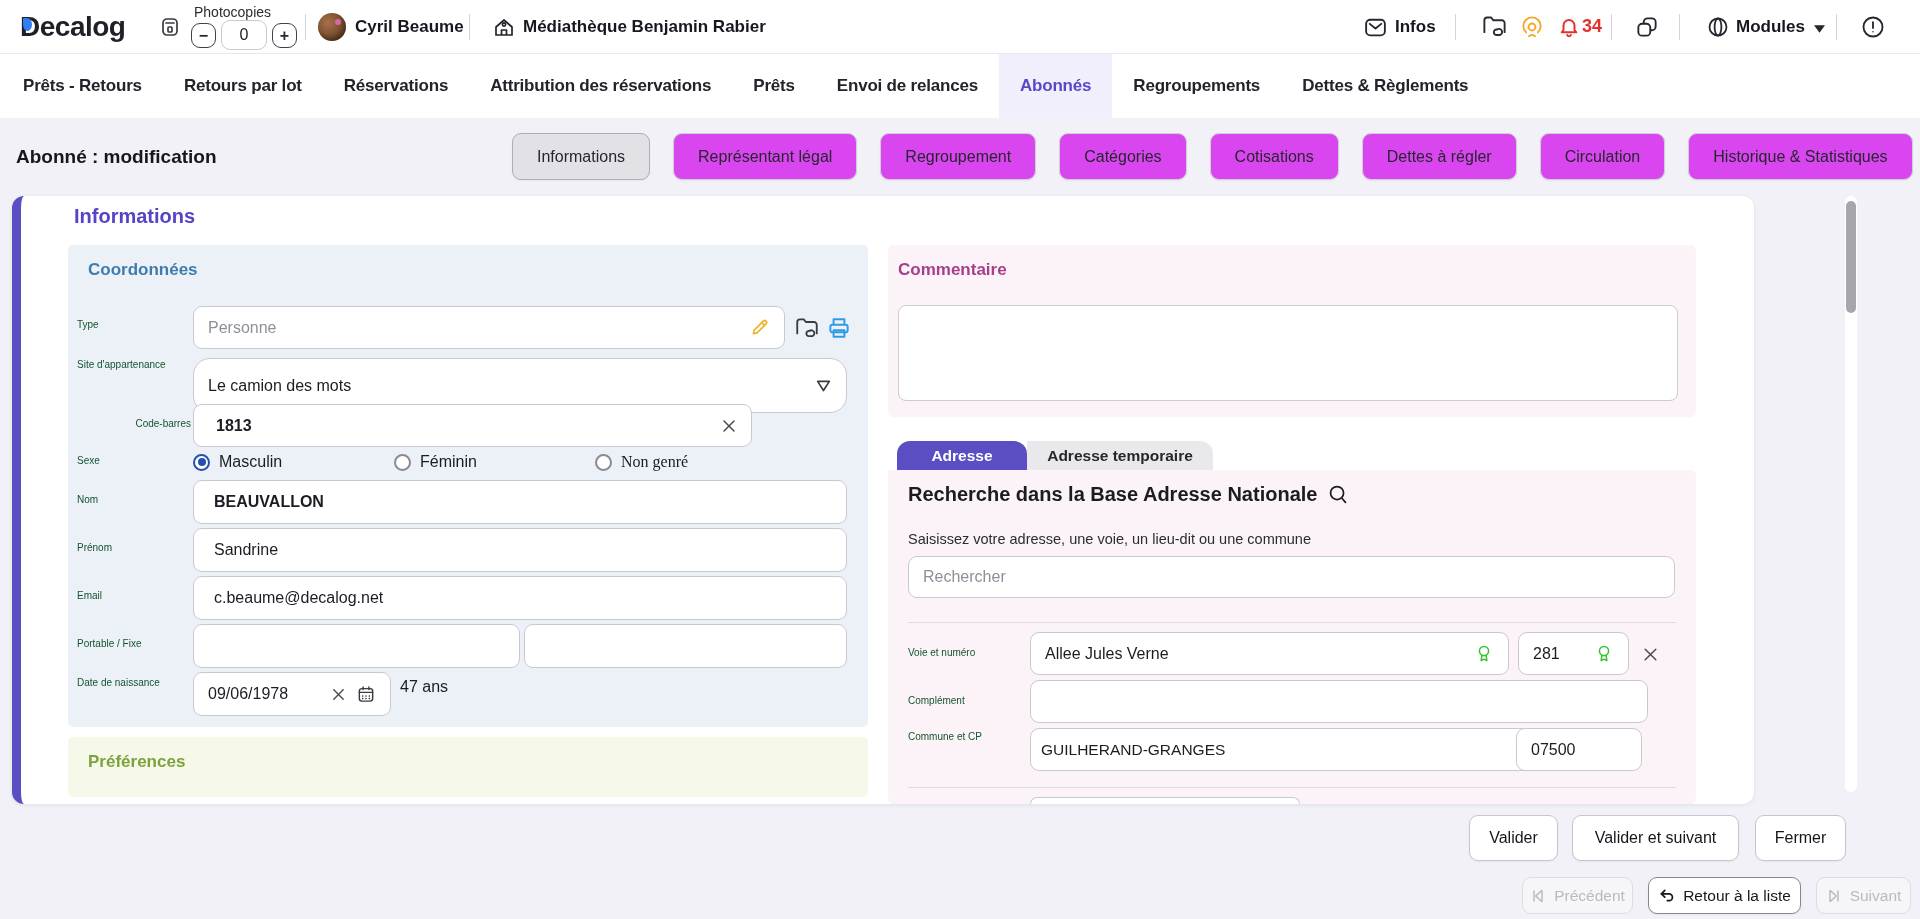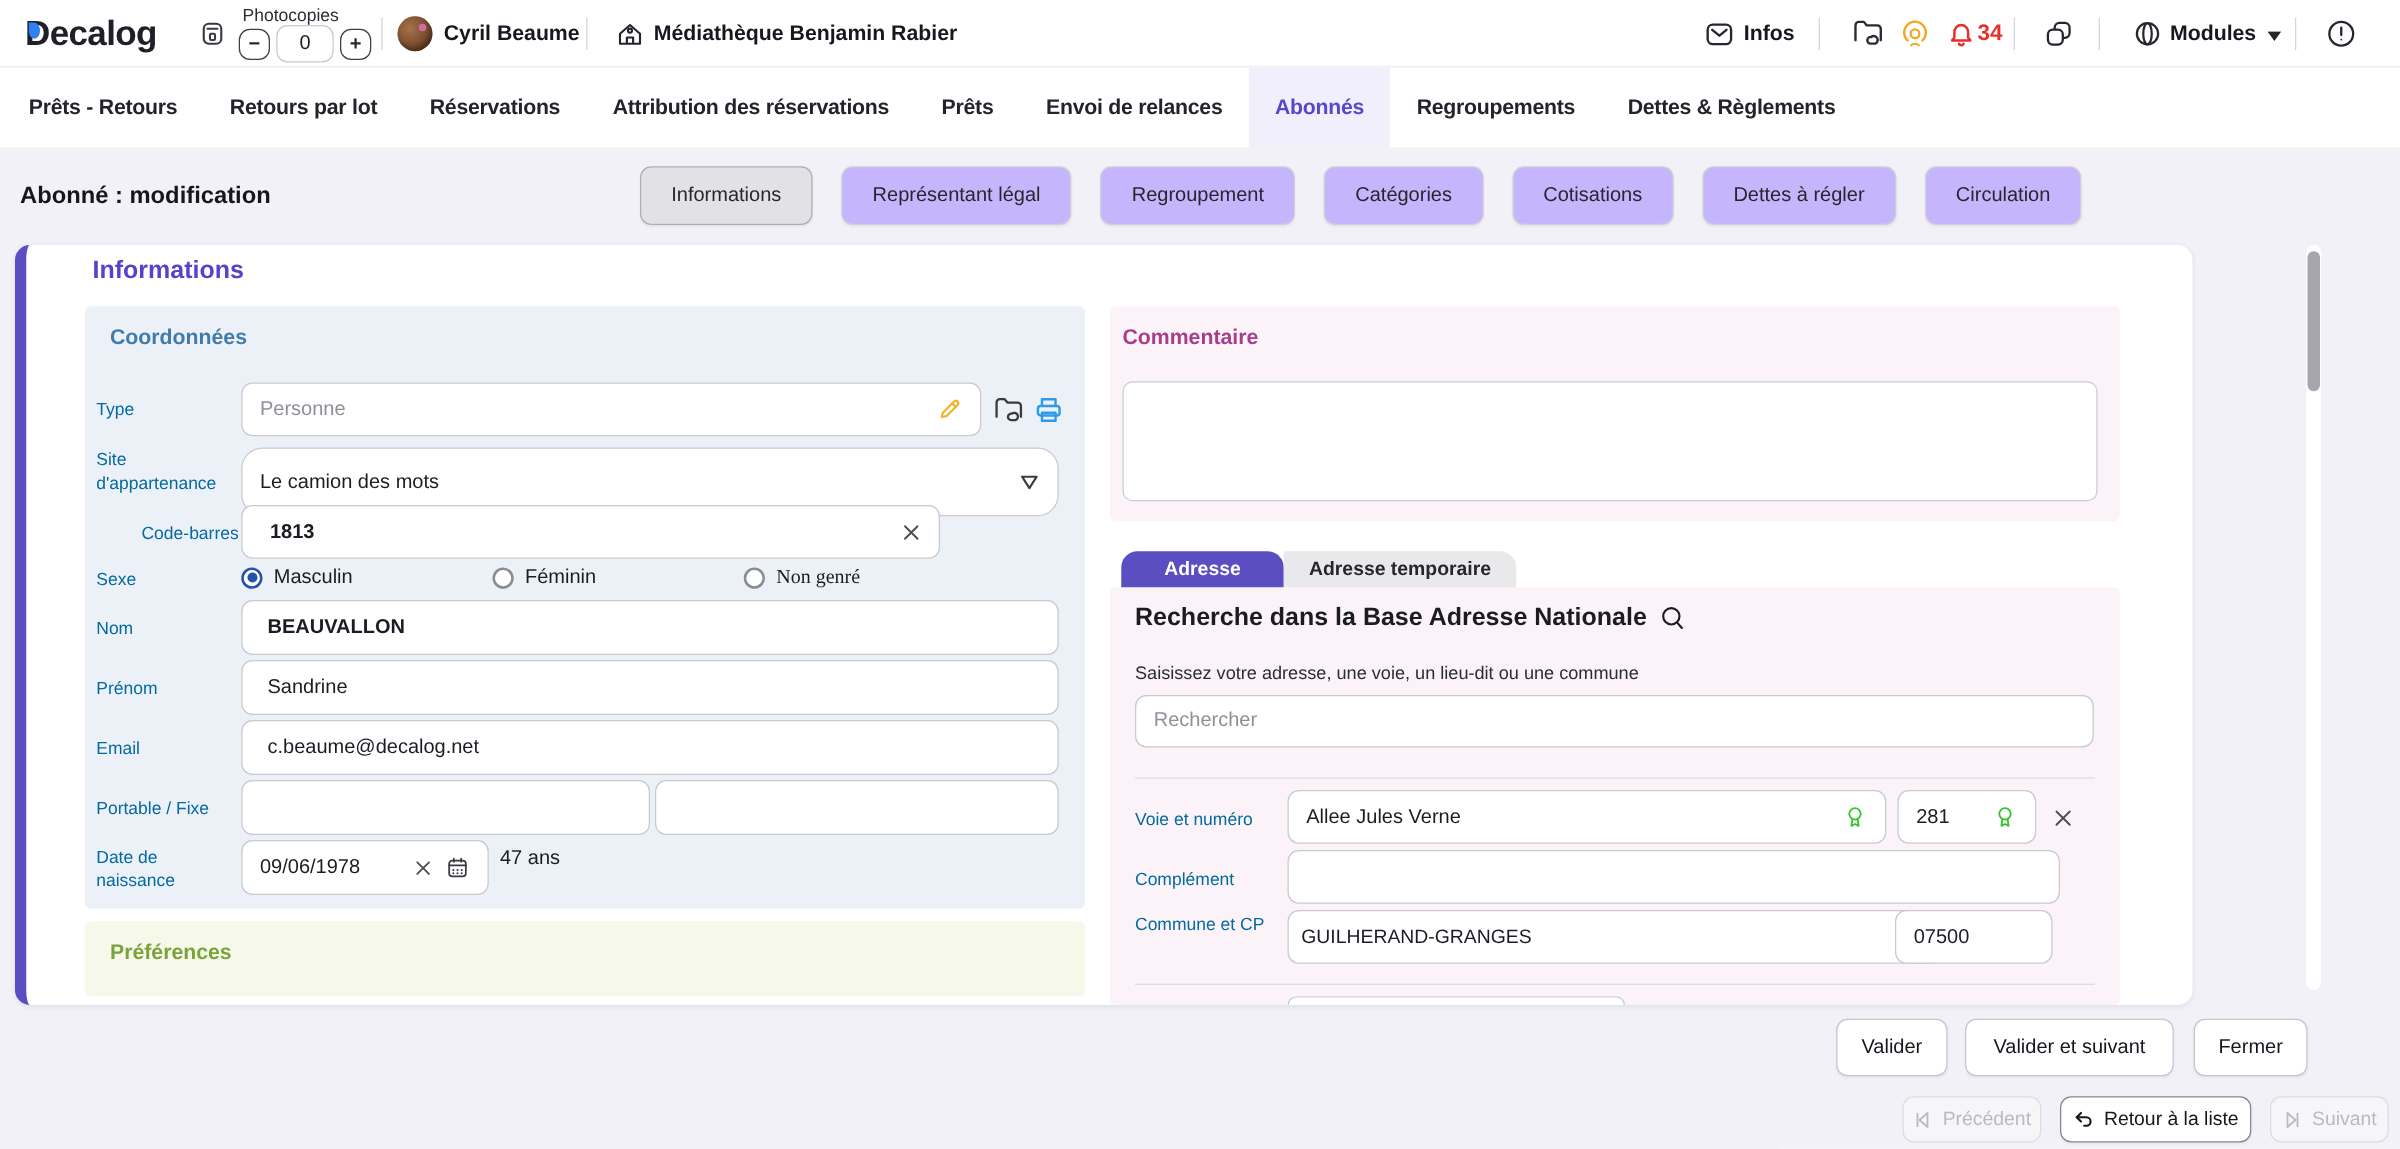--- a/index.html
+++ b/index.html
@@ -23,29 +23,29 @@
   .badge-count { font-weight:700; font-size:18px; color:#e5312d; }
 
   
   .navbar { position:absolute; left:0; top:54px; width:1920px; height:64px; background:#fff; display:flex; align-items:stretch; padding-left:2px; }
   .nav-item { display:flex; align-items:center; padding:0 21px; font-size:17px; font-weight:700; color:#23232b; letter-spacing:-0.2px; white-space:nowrap; cursor:pointer; }
   .nav-item.active { color:#5748c8; background:#f1effb; }
 
   
   .page-title { position:absolute; left:16px; top:146px; font-size:19px; font-weight:700; color:#16161d; }
   .subtabs { position:absolute; left:512px; top:133px; display:flex; gap:23px; }
-  .subtab { height:47px; padding:0 24px; display:flex; align-items:center; background:#c4b5fd; border:1px solid #cfcfd6; border-radius:9px; font-size:16px; color:#26262e; white-space:nowrap; cursor:pointer; box-shadow:0 1px 2px rgba(20,20,40,.05); }
+  .subtab { height:47px; padding:0 24px; display:flex; align-items:center; background:#d946ef; border:1px solid #cfcfd6; border-radius:9px; font-size:16px; color:#26262e; white-space:nowrap; cursor:pointer; box-shadow:0 1px 2px rgba(20,20,40,.05); }
   .subtab.active { background:#e2e2e6; border-color:#aeaeb6; }
 
   
   .card { position:absolute; left:12px; top:196px; width:1742px; height:608px; background:#fff; border-radius:12px; border-left:9px solid #5b4ec2; box-shadow:0 1px 4px rgba(30,30,60,.08); overflow:hidden; }
   .sec-title { font-size:17px; font-weight:700; }
   .panel { position:absolute; border-radius:5px; }
 
-  .flabel { position:absolute; width:114px; font-size:14px; color:#0369a1; line-height:1.35; }
+  .flabel { position:absolute; width:114px; font-size:10px; color:#14532d; line-height:1.35; }
   .ibox { position:absolute; background:#fff; border:1px solid #c9c9d2; border-radius:9px; display:flex; align-items:center; padding:0 14px; font-size:16px; color:#1c1c24; gap:8px; }
   .ibox .grow { flex:1; }
   .ibox.valbold { font-weight:700; }
   .ph { color:#8f8f99; }
   .radio-row { position:absolute; display:flex; align-items:center; gap:9px; font-size:16px; color:#1c1c24; cursor:pointer; }
   .radio { width:17px; height:17px; border-radius:50%; border:2px solid #8a8a94; background:#fff; }
   .radio.sel { border-color:#2451b0; position:relative; }
   .radio.sel::after { content:""; position:absolute; left:2.5px; top:2.5px; width:8px; height:8px; border-radius:50%; background:#2451b0; }
 
   .tab-addr { position:absolute; top:441px; height:29px; display:flex; align-items:center; justify-content:center; font-size:15.5px; font-weight:700; cursor:pointer; }
@@ -168,20 +168,21 @@
 
   <div class="page-title">Abonné : modification</div>
   <div class="subtabs">
     <div class="subtab active">Informations</div>
     <div class="subtab">Représentant légal</div>
     <div class="subtab">Regroupement</div>
     <div class="subtab">Catégories</div>
     <div class="subtab">Cotisations</div>
     <div class="subtab">Dettes à régler</div>
     <div class="subtab">Circulation</div>
+    <div class="subtab">Historique &amp; Statistiques</div>
   </div>
 
   <div class="card"></div>
 
   <div class="abs sec-title" style="left:74px;top:205px;font-size:20px;color:#5544c8;">Informations</div>
 
   <div class="panel" style="left:68px;top:245px;width:800px;height:482px;background:#ecf1f7;"></div>
   <div class="abs sec-title" style="left:88px;top:260px;color:#3f7cad;">Coordonnées</div>
 
   <div class="flabel" style="left:77px;top:318px;">Type</div>

